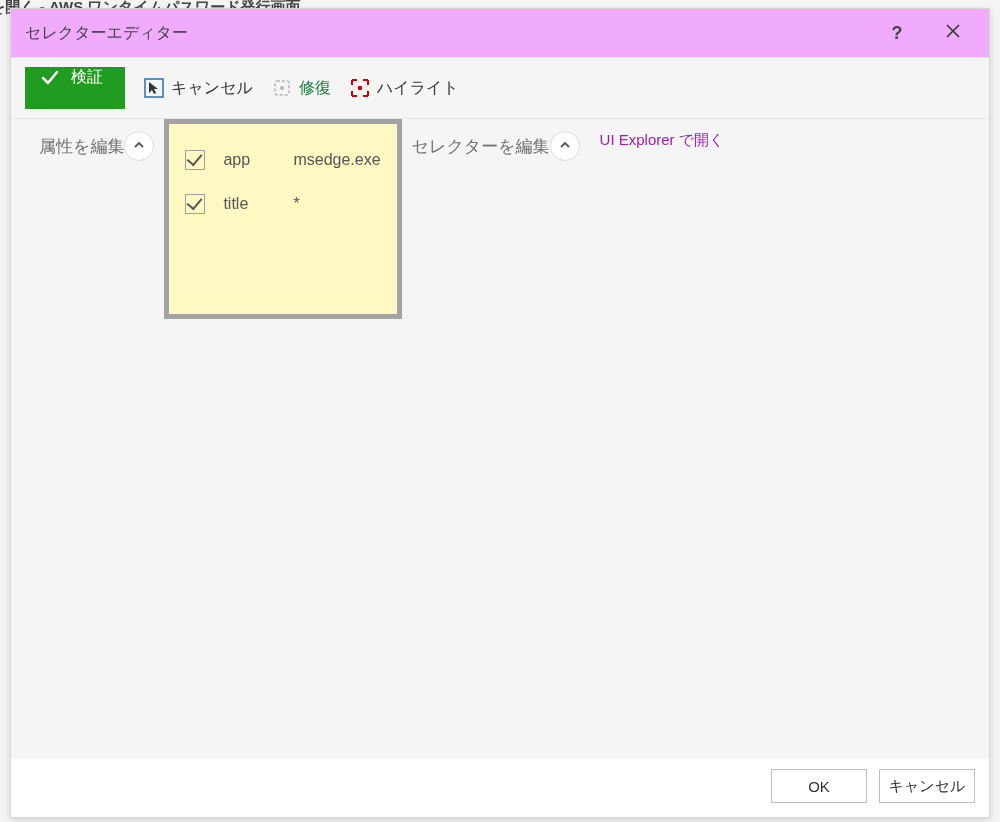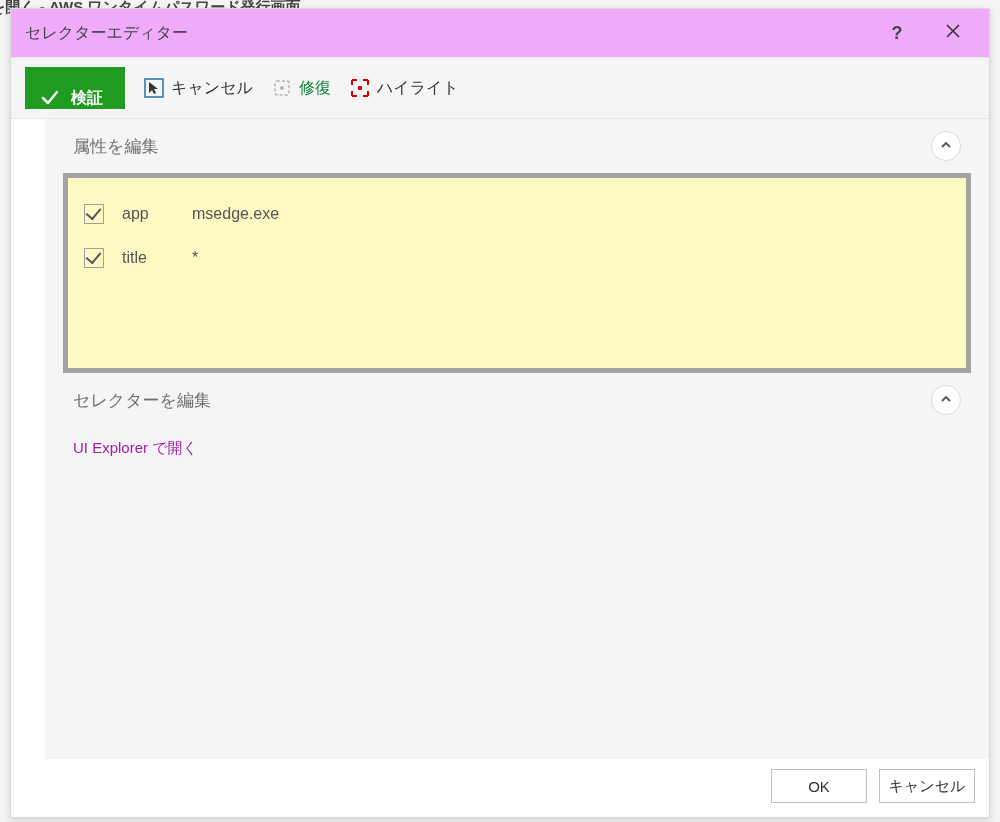--- a/index.html
+++ b/index.html
@@ -63,45 +63,44 @@
     align-items: center;
     padding: 0 14px;
     gap: 18px;
   }
   .btn-validate {
     background: #1f9b1f;
     color: #fff;
     height: 42px;
     padding: 0 22px 0 14px;
     display: flex;
-    align-items: flex-end;
+    align-items: flex-start;
     gap: 10px;
     font-size: 16px;
-    font-weight: bold;
+    font-weight: normal;
   }
   .tb-item {
     display: flex;
     align-items: center;
     gap: 6px;
     font-size: 16px;
     color: #333;
   }
   .tb-item.disabled { color: #15803d; }
   .icon-box {
     width: 22px; height: 22px;
     display: inline-flex; align-items: center; justify-content: center;
   }
   .body {
     flex: 1;
     background: #f5f5f5;
     padding: 0 18px 10px 18px;
     display: flex;
-    flex-direction: column;
+    flex-direction: row;
     overflow: hidden;
-    margin-left: 34px;
   }
   .section-header {
     display: flex;
     align-items: center;
     height: 54px;
     font-size: 17px;
     color: #707070;
     padding: 0 10px;
   }
   .section-header .spacer { flex: 1; }

